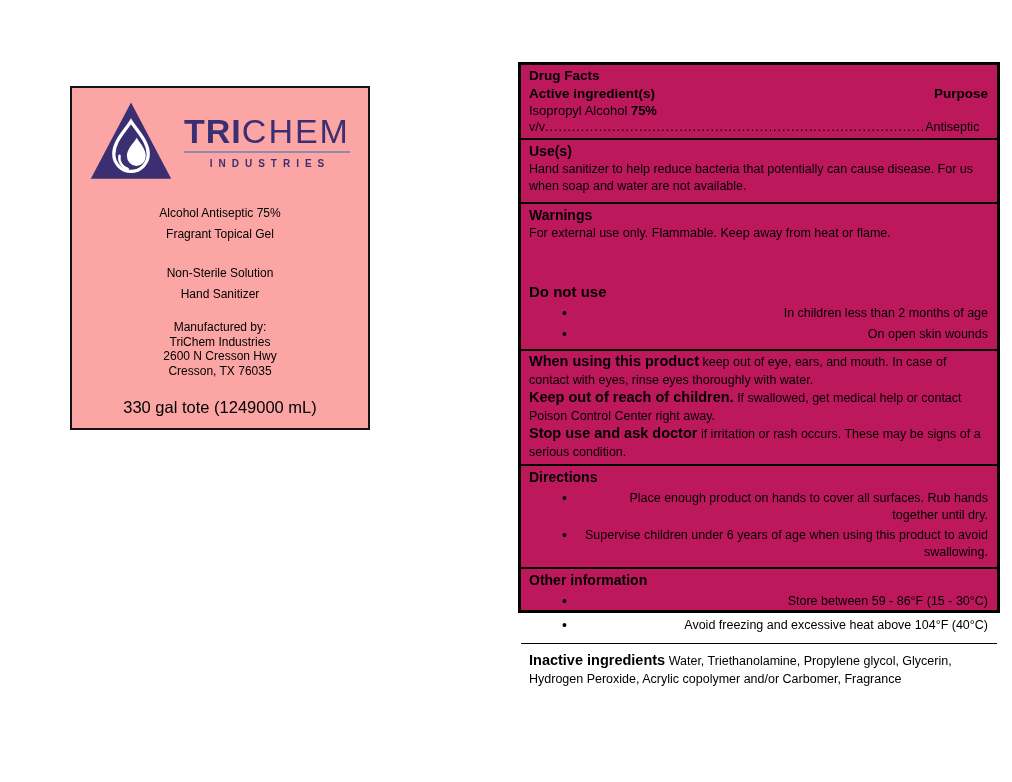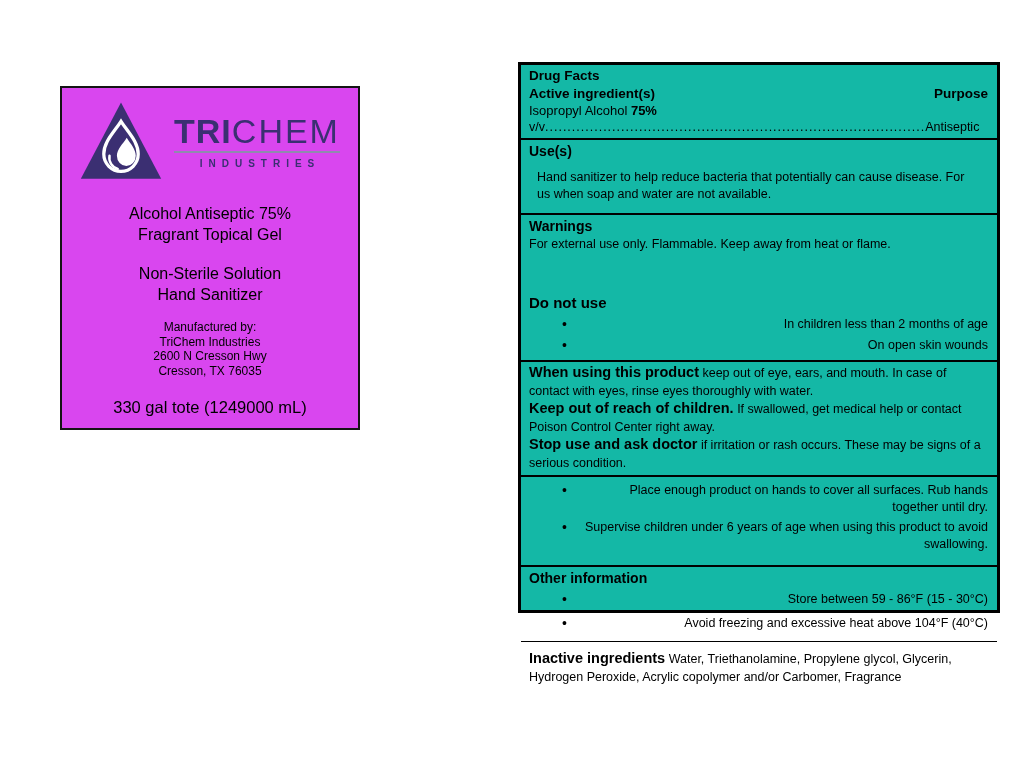--- a/index.html
+++ b/index.html
@@ -7,57 +7,57 @@
     position:relative;
     width:1012px;height:782px;
     background:#ffffff;
     font-family:"Liberation Sans","DejaVu Sans",sans-serif;
     color:#000;
     overflow:hidden;
   }
 
   
   .left-label{
-    position:absolute;left:60px;top:86px;
+    position:absolute;left:70px;top:86px;
     width:300px;height:344px;
     border:2px solid #141414;
     box-sizing:border-box;
-    background:#d946ef;
+    background:#fca5a5;
     text-align:center;
   }
   .logo-row{
     margin-top:13px;
     display:flex;justify-content:center;align-items:center;gap:12px;
   }
   .logo-mark{width:82px;height:80px;flex:0 0 auto;}
   .wordmark{display:inline-block;text-align:center;}
   .brand-line{
     font-size:34px;line-height:36px;color:#3b2f72;
     letter-spacing:1px;white-space:nowrap;
   }
   .brand-bold{font-weight:800;}
   .brand-light{font-weight:300;letter-spacing:2px;}
   .industries-line{
     margin-top:2px;padding-top:5px;
     border-top:2px solid #8f8aae;
     font-size:10px;font-weight:600;letter-spacing:6px;
     color:#3b2f72;text-indent:6px;
   }
-  .product-block{margin-top:22px;font-size:16px;line-height:21px;}
+  .product-block{margin-top:22px;font-size:12px;line-height:21px;}
   .product-gap{height:18px;}
   .mfr-block{margin-top:15px;font-size:12px;line-height:14.5px;}
   .net-contents{margin-top:20px;font-size:16.5px;}
 
   
   .df-panel{
     position:absolute;left:518px;top:62px;
     width:482px;height:551px;
     border:3px solid #000;
     box-sizing:border-box;
-    background:#14b8a6;
+    background:#be185d;
   }
   .df-section{
     box-sizing:border-box;
     padding:2px 9px 3px 8px;
     border-top:2px solid #000;
     font-size:12.5px;line-height:16.5px;
   }
   .df-section.first{border-top:none;min-height:68px;}
   .sec-uses{min-height:64px;}
   .sec-warnings{min-height:95px;}
@@ -68,21 +68,21 @@
 
   .df-title{font-size:13.5px;font-weight:bold;line-height:18px;}
   .df-row{display:flex;justify-content:space-between;align-items:baseline;}
   .df-colhead{font-size:13.5px;font-weight:bold;line-height:17px;}
   .df-active-line{font-size:13px;line-height:17px;}
   .df-strength{font-weight:bold;}
   .df-leader-row{font-size:12.5px;line-height:16px;white-space:nowrap;overflow:hidden;}
   .df-leader-dots{letter-spacing:1px;}
 
   .sec-heading{font-size:14px;font-weight:bold;line-height:19px;}
-  .df-p{margin:8px;}
+  .df-p{margin:0;}
   .bold-sub{font-size:12.5px;font-weight:normal;line-height:17px;}
   .big-sub{font-size:15px;font-weight:bold;line-height:20px;margin-top:40px;}
   .inline-lead{font-size:14.5px;font-weight:bold;}
   .run-p{margin:0;line-height:17.5px;}
 
   ul.df-bullets{list-style:none;margin:3px 0 0 0;padding:0;text-align:right;}
   ul.df-bullets li{
     position:relative;
     padding-left:54px;
     margin-bottom:4px;
@@ -159,20 +159,21 @@
       </ul>
     </div>
 
     <div class="df-section sec-when">
       <p class="run-p"><span class="inline-lead">When using this product</span> <span>keep out of eye, ears, and mouth. In case of contact with eyes, rinse eyes thoroughly with water.</span></p>
       <p class="run-p"><span class="inline-lead">Keep out of reach of children.</span> <span>If swallowed, get medical help or contact Poison Control Center right away.</span></p>
       <p class="run-p"><span class="inline-lead">Stop use and ask doctor</span> <span>if irritation or rash occurs. These may be signs of a serious condition.</span></p>
     </div>
 
     <div class="df-section sec-directions">
+      <div class="sec-heading">Directions</div>
       <ul class="df-bullets">
         <li>Place enough product on hands to cover all surfaces. Rub hands together until dry.</li>
         <li>Supervise children under 6 years of age when using this product to avoid swallowing.</li>
       </ul>
     </div>
 
     <div class="df-section sec-other">
       <div class="sec-heading">Other information</div>
       <ul class="df-bullets spread">
         <li>Store between 59 - 86°F (15 - 30°C)</li>

